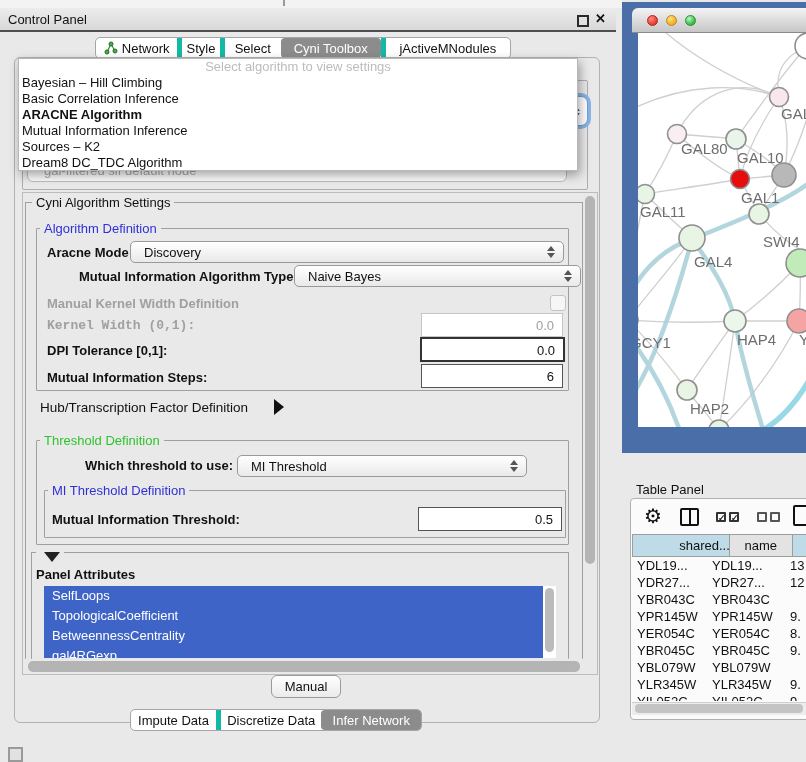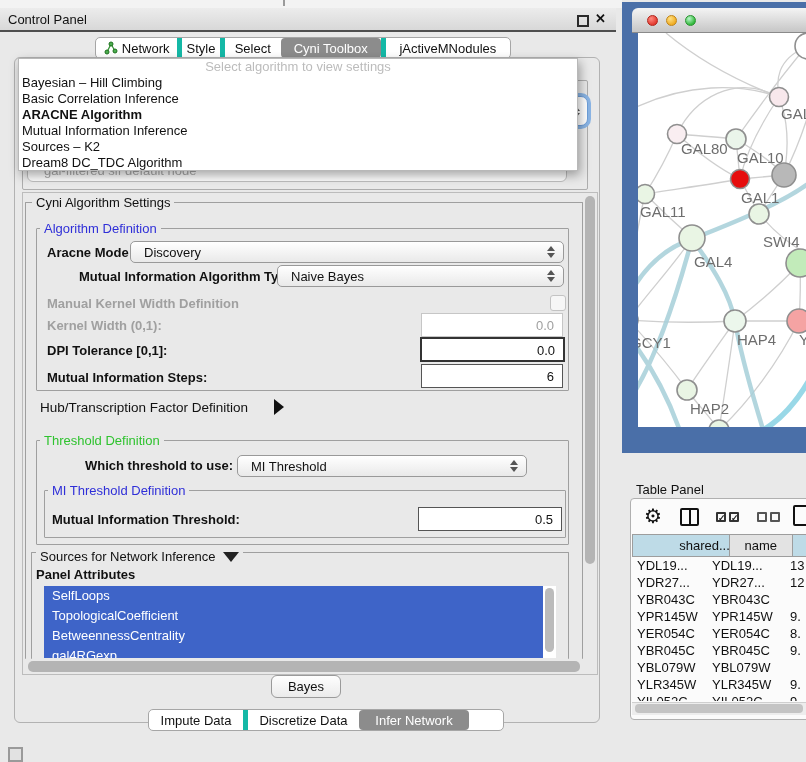--- a/index.html
+++ b/index.html
@@ -16,21 +16,21 @@
 #titlebar { left:0; top:8px; width:616px; height:24px; background:linear-gradient(#ececec,#d8d8d8); border-bottom:2px solid #4f4f4f; }
 #titlebar-text { left:8px; top:4px; font-size:13px; }
 #float-icon { left:577px; top:15px; width:12px; height:12px; border:2px solid #2a2a2a; background:transparent; }
 #close-icon { left:595px; top:11px; font-size:13px; font-weight:bold; color:#111; }
 
 .tabbar { background:#fff; border:1px solid #a6a6a6; border-radius:5px; display:flex; align-items:stretch; font-size:13px; }
 .tabbar .tab { display:flex; align-items:center; justify-content:center; white-space:nowrap; position:relative; }
 .tabbar .tab.sep { border-left:5px solid #14b8a6; }
 .tabbar .tab.sel { background:#8c8c8c; color:#fff; border-radius:4px; border-left:none; }
 #tabbar-top { left:95px; top:37px; width:416px; height:22px; }
-#tabbar-bottom { left:148px; top:709px; width:356px; height:22px; }
+#tabbar-bottom { left:130px; top:709px; width:292px; height:22px; }
 
 #content-panel { left:14px; top:57px; width:586px; height:666px; background:#e9e9e9; border:1px solid #b2b2b2; border-radius:6px; }
 
 
 #inference-group { left:22px; top:80px; width:566px; height:110px; border:1px solid #adadad; border-radius:2px; }
 #focused-combo { left:380px; top:96px; width:208px; height:30px; background:#fff; border:1px solid #6d9ed9; border-radius:7px; box-shadow:0 0 0 3px #8ab4e4; }
 #grayed-combo { left:27px; top:156px; width:540px; height:26px; border:1px solid #bdbdbd; border-radius:6px; background:#fbfbfb; }
 #grayed-combo span.val { position:absolute; left:16px; top:6px; font-size:13px; color:#a9a9a9; }
 
 
@@ -164,32 +164,32 @@
 <div class="abs lbl bold" style="left:47px; top:245px;">Aracne Mode:</div>
 <div class="abs combo" style="left:130px; top:241px; width:434px; height:22px;">
   <span class="val">Discovery</span>
   <span class="spin">
       <span class="up"></span>
       <span class="dn"></span>
     </span>
 </div>
 
 <div class="abs lbl bold" style="left:47px; top:269px;padding-left:32px;">Mutual Information Algorithm Type:</div>
-<div class="abs combo" style="left:277px; top:265px; width:287px; height:22px;">
+<div class="abs combo" style="left:294px; top:265px; width:287px; height:22px;">
   <span class="val">Naive Bayes</span>
   <span class="spin">
       <span class="up"></span>
       <span class="dn"></span>
     </span>
 </div>
 
 <div class="abs lbl bold gray" style="left:47px; top:296px;">Manual Kernel Width Definition</div>
 <div class="abs" id="mkw-check"></div>
 
-<div class="abs lbl bold gray" style="left:47px; top:318px;">Kernel Width (0,1):</div>
+<div class="abs lbl bold gray" style="left:47px; top:318px;font-family:Liberation Mono, monospace;">Kernel Width (0,1):</div>
 <div class="abs field" style="left:421px; top:313px; width:142px; height:24px; border:1px solid #c6c6c6;">
   <span class="gray">0.0</span>
 </div>
 
 <div class="abs lbl bold" style="left:47px; top:343px;">DPI Tolerance [0,1]:</div>
 <div class="abs field" style="left:420px; top:337px; width:145px; height:25px; border:2px solid #333;">
   <span>0.0</span>
 </div>
 
 <div class="abs lbl bold" style="left:47px; top:370px;">Mutual Information Steps:</div>
@@ -214,21 +214,21 @@
 
 <div class="abs group" style="left:44px; top:490px; width:522px; height:48px;"></div>
 <div class="abs gtitle blue-t" style="left:48px; top:483px;">MI Threshold Definition</div>
 
 <div class="abs lbl bold" style="left:52px; top:512px;">Mutual Information Threshold:</div>
 <div class="abs field" style="left:418px; top:507px; width:144px; height:24px; border:1.5px solid #555;">
   <span>0.5</span>
 </div>
 
 <div class="abs group" style="left:31px; top:552px; width:538px; height:107px; border-bottom:none;"></div>
-<div class="abs gtitle" style="left:36px; top:549px;"><span>Sources for Network Inference</span> <span class="tri-down" style="margin-left:4px; margin-top:-2px;"></span></div>
+<div class="abs gtitle" style="left:36px; top:549px;"> <span class="tri-down" style="margin-left:4px; margin-top:-2px;"></span></div>
 <div class="abs lbl bold" style="left:36px; top:567px;">Panel Attributes</div>
 
 <div class="abs" id="listbox">
   <div id="listsel">
     <div class="li">SelfLoops</div>
     <div class="li">TopologicalCoefficient</div>
     <div class="li">BetweennessCentrality</div>
     <div class="li">gal4RGexp</div>
   </div>
   <div id="list-scroll"></div>
@@ -237,21 +237,21 @@
 <div class="abs" id="popup">
   <div class="ph">Select algorithm to view settings</div>
   <div class="it">Bayesian – Hill Climbing</div>
   <div class="it">Basic Correlation Inference</div>
   <div class="it bold">ARACNE Algorithm</div>
   <div class="it">Mutual Information Inference</div>
   <div class="it">Sources – K2</div>
   <div class="it">Dream8 DC_TDC Algorithm</div>
 </div>
 
-<div class="abs" id="apply-btn">Bayes</div>
+<div class="abs" id="apply-btn">Manual</div>
 
 <div class="abs tabbar" id="tabbar-bottom">
   <div class="tab" style="width:94px;">
       <span>Impute Data</span>
     </div>
   <div class="tab sep" style="width:116px;">
       <span>Discretize Data</span>
     </div>
   <div class="tab sel" style="width:110px;">
       <span>Infer Network</span>

